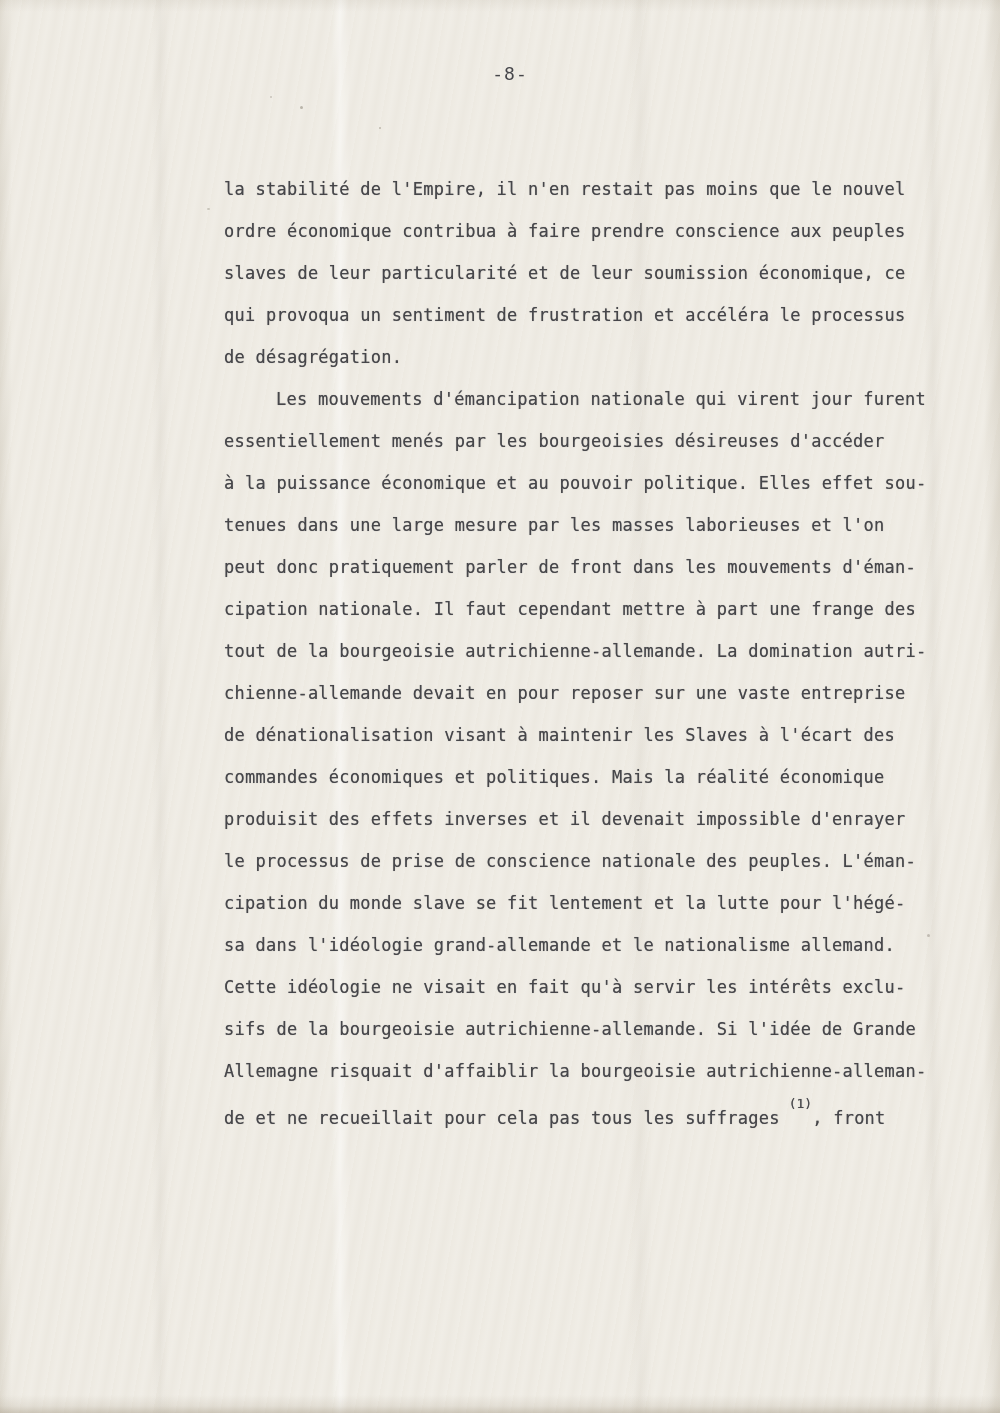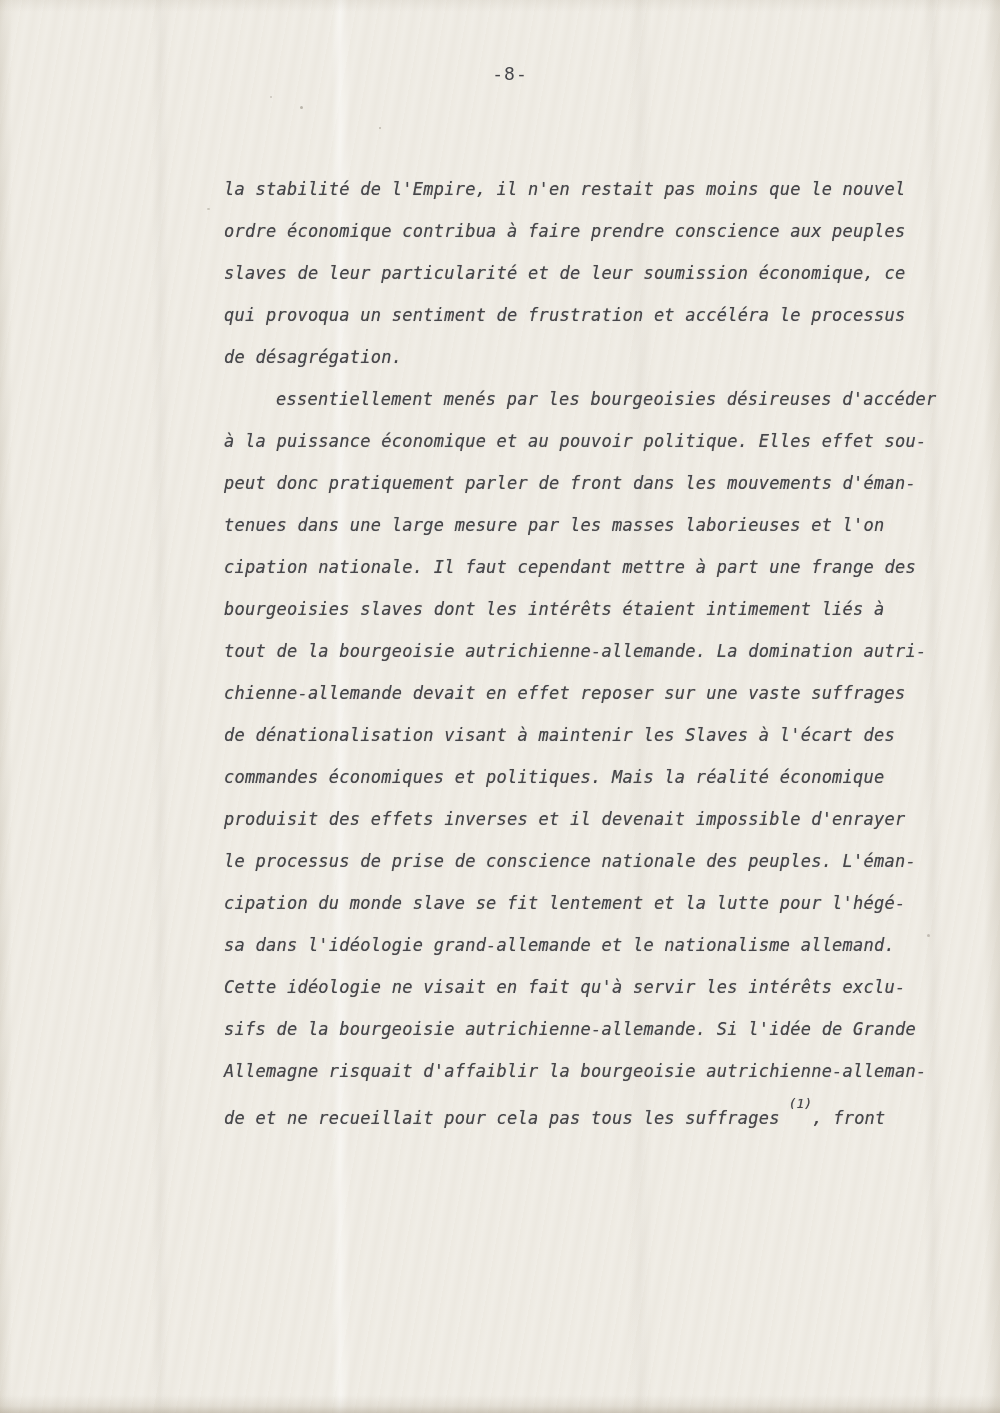--- a/index.html
+++ b/index.html
@@ -50,21 +50,20 @@
     left: 224px;
     width: 712px;
     font-size: 17px;
     letter-spacing: 0.25px;
     text-shadow: 0 0 0.7px rgba(70,70,74,0.65);
   }
   .line {
     height: 42px;
     line-height: 42px;
     white-space: nowrap;
-    font-style: italic;
   }
   .para2 .line:first-child {
     text-indent: 52px;
   }
   sup.fn {
     font-size: 13px;
     position: relative;
     top: -9px;
     margin-left: 9px;
     letter-spacing: 0;
@@ -91,28 +90,28 @@
 
     <div class="para1">
       <div class="line">la stabilité de l'Empire, il n'en restait pas moins que le nouvel</div>
       <div class="line">ordre économique contribua à faire prendre conscience aux peuples</div>
       <div class="line">slaves de leur particularité et de leur soumission économique, ce</div>
       <div class="line">qui provoqua un sentiment de frustration et accéléra le processus</div>
       <div class="line">de désagrégation.</div>
     </div>
 
     <div class="para2">
+      <div class="line">Les mouvements d'émancipation nationale qui virent jour furent</div>
       <div class="line">essentiellement menés par les bourgeoisies désireuses d'accéder</div>
       <div class="line">à la puissance économique et au pouvoir politique. Elles effet sou-</div>
+      <div class="line">tenues dans une large mesure par les masses laborieuses et l'on</div>
       <div class="line">peut donc pratiquement parler de front dans les mouvements d'éman-</div>
-      <div class="line">tenues dans une large mesure par les masses laborieuses et l'on</div>
       <div class="line">cipation nationale. Il faut cependant mettre à part une frange des</div>
-      <div class="line">bourgeoisies slaves dont les intérêts étaient intimement liés à</div>
       <div class="line">tout de la bourgeoisie autrichienne-allemande. La domination autri-</div>
-      <div class="line">chienne-allemande devait en effet reposer sur une vaste suffrages</div>
+      <div class="line">chienne-allemande devait en pour reposer sur une vaste entreprise</div>
       <div class="line">de dénationalisation visant à maintenir les Slaves à l'écart des</div>
       <div class="line">commandes économiques et politiques. Mais la réalité économique</div>
       <div class="line">produisit des effets inverses et il devenait impossible d'enrayer</div>
       <div class="line">le processus de prise de conscience nationale des peuples. L'éman-</div>
       <div class="line">cipation du monde slave se fit lentement et la lutte pour l'hégé-</div>
       <div class="line">sa dans l'idéologie grand-allemande et le nationalisme allemand.</div>
       <div class="line">Cette idéologie ne visait en fait qu'à servir les intérêts exclu-</div>
       <div class="line">sifs de la bourgeoisie autrichienne-allemande. Si l'idée de Grande</div>
       <div class="line">Allemagne risquait d'affaiblir la bourgeoisie autrichienne-alleman-</div>
       <div class="line">

